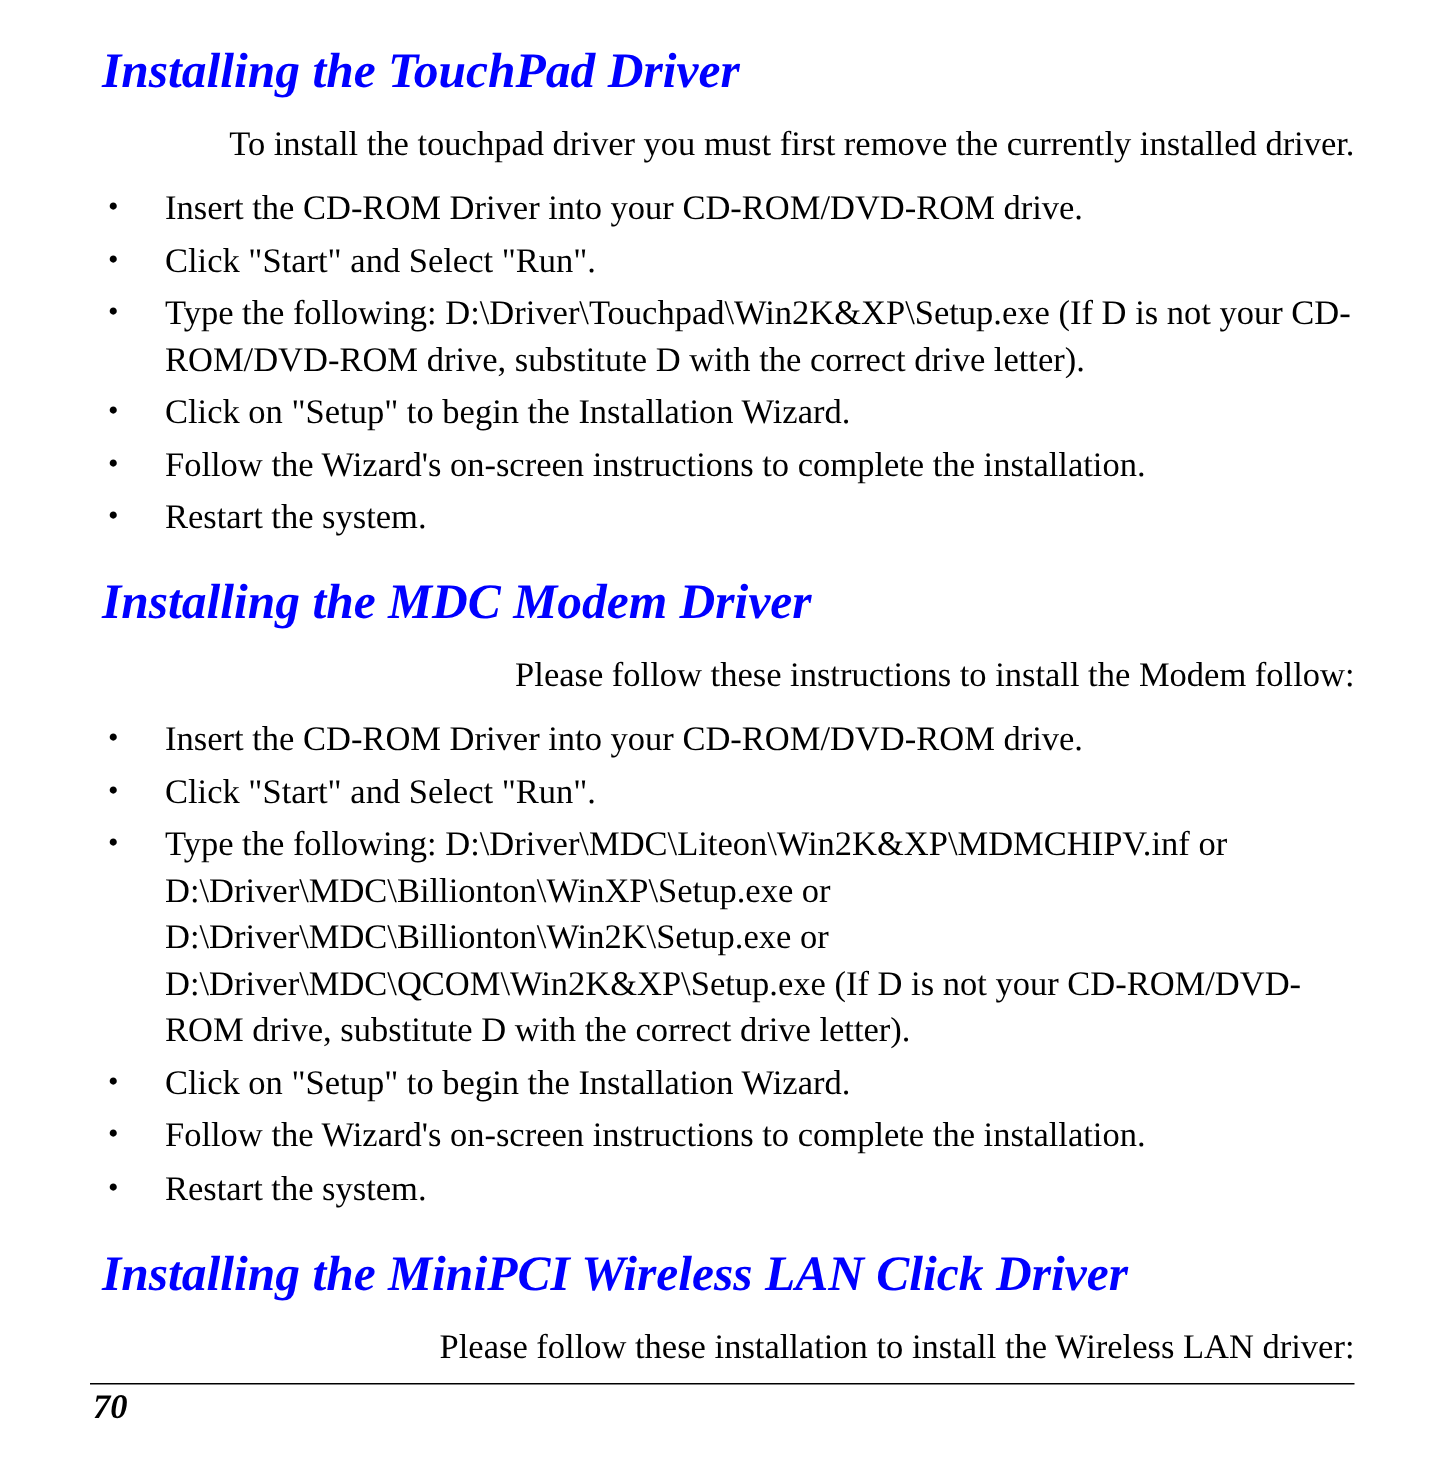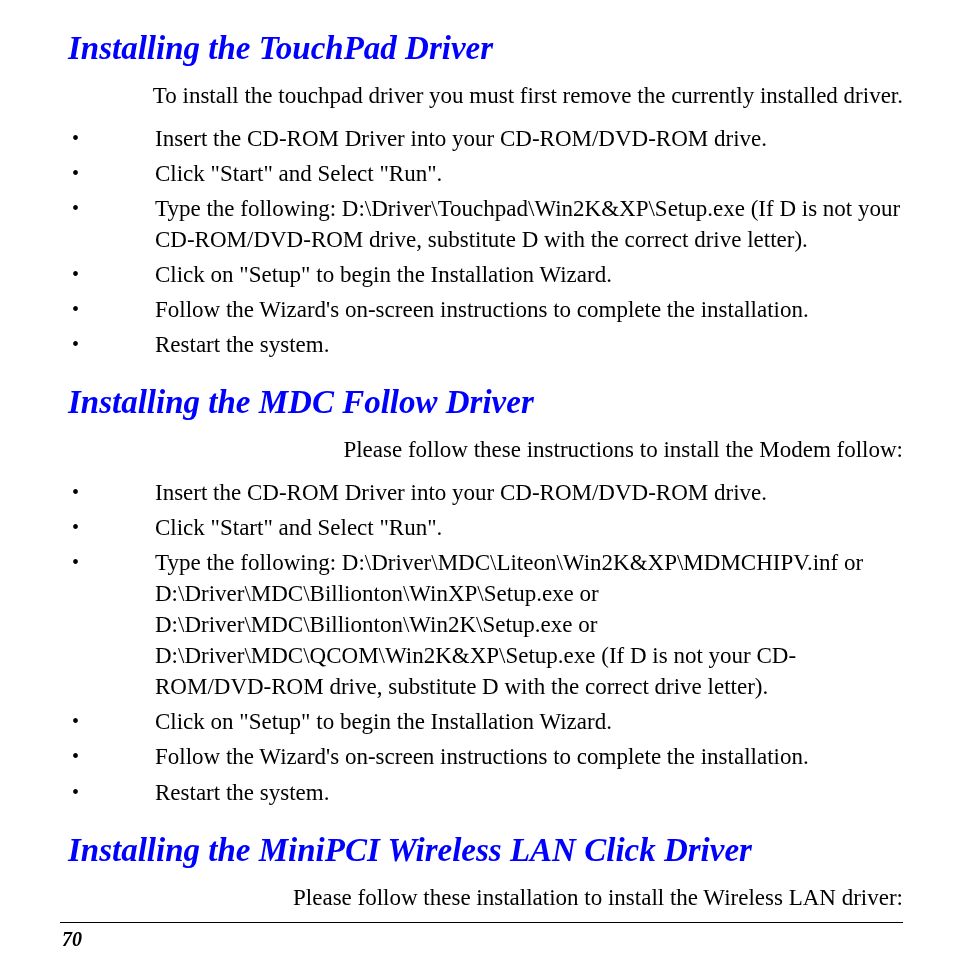--- a/index.html
+++ b/index.html
@@ -49,36 +49,35 @@
       display: inline-block;
       width: 42px;
       flex-shrink: 0;
       text-align: left;
       padding-left: 4px;
       font-size: 20px;
       line-height: 1.55;
     }
     .li-text {
       flex: 1;
-      margin-left: 45px;
     }
     .footer-rule {
       position: absolute;
       bottom: 48px;
       left: 60px;
       right: 60px;
       border-top: 1px solid #000;
     }
     .page-number {
       position: absolute;
       bottom: 20px;
       left: 62px;
       font-weight: bold;
       font-style: italic;
-      font-size: 20px;
+      font-size: 23px;
     }
   </style>
 </head>
 <body>
 
 <div>
 
   <h2 class="heading">Installing the TouchPad Driver</h2>
   <p class="intro">To install the touchpad driver you must first remove the currently installed driver.</p>
   <ul>
@@ -101,21 +100,21 @@
     <li>
         <span class="bullet">•</span>
         <span class="li-text">Follow the Wizard's on-screen instructions to complete the installation.</span>
       </li>
     <li>
         <span class="bullet">•</span>
         <span class="li-text">Restart the system.</span>
       </li>
   </ul>
 
-  <h2 class="heading">Installing the MDC Follow Driver</h2>
+  <h2 class="heading">Installing the MDC Modem Driver</h2>
   <p class="intro">Please follow these instructions to install the Modem follow:</p>
   <ul>
     <li>
         <span class="bullet">•</span>
         <span class="li-text">Insert the CD-ROM Driver into your CD-ROM/DVD-ROM drive.</span>
       </li>
     <li>
         <span class="bullet">•</span>
         <span class="li-text">Click "Start" and Select "Run".</span>
       </li>

